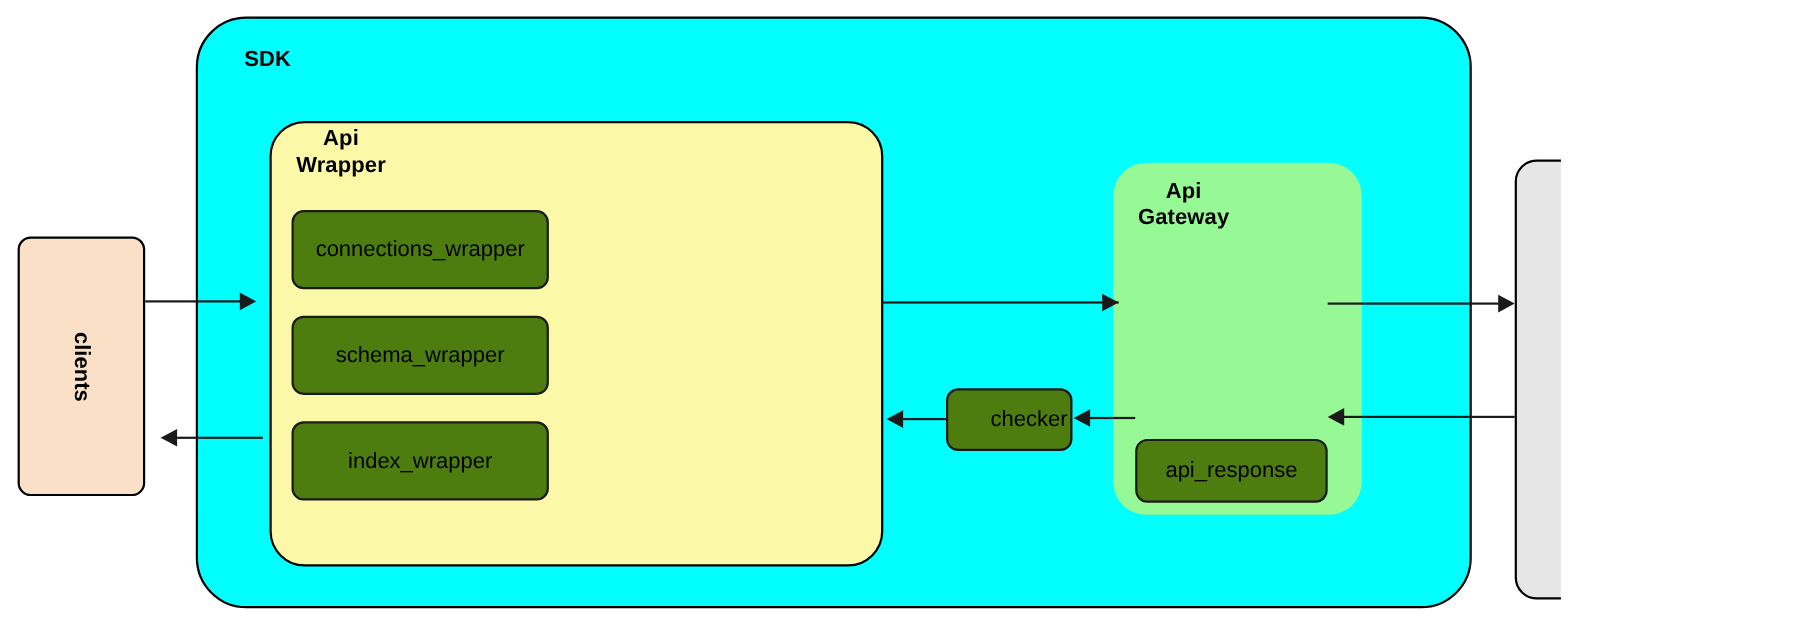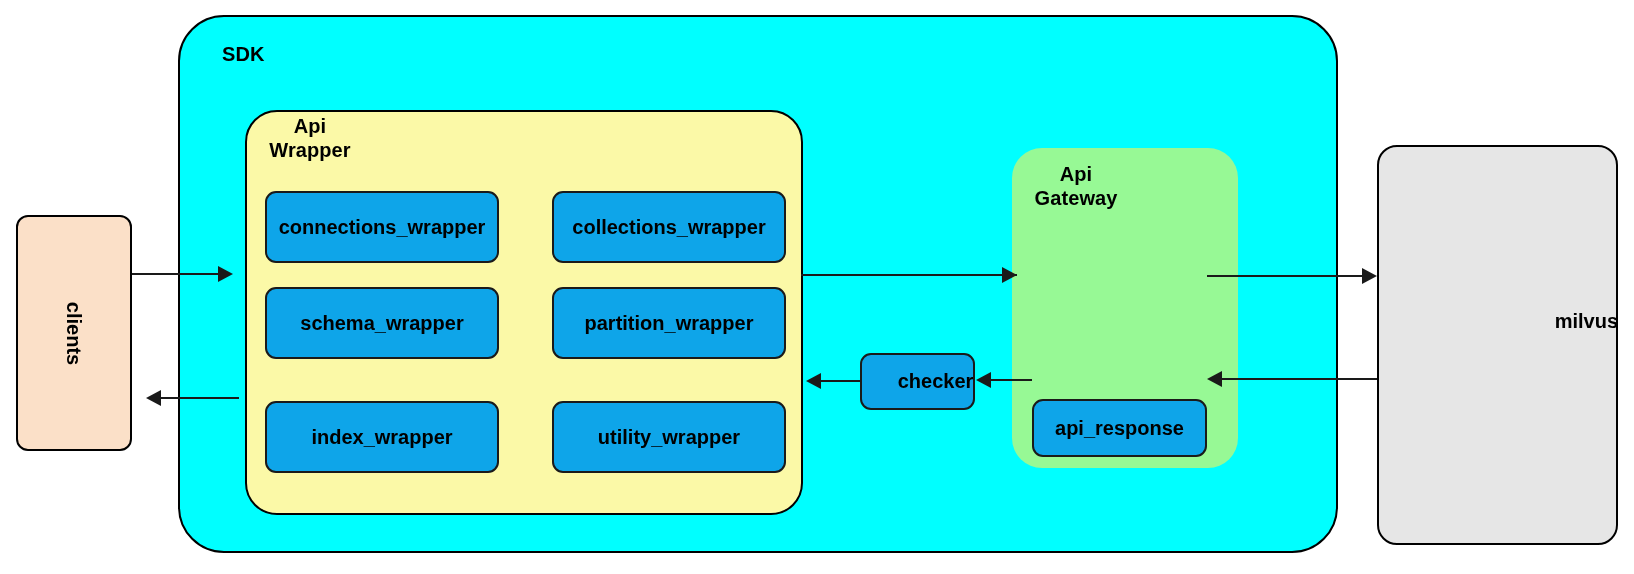--- a/index.html
+++ b/index.html
@@ -6,21 +6,21 @@
   html, body {
     margin: 0;
     padding: 0;
     background: #ffffff;
   }
   body {
     font-family: "Liberation Sans", sans-serif;
   }
   #canvas {
     position: relative;
-    width: 1634px;
+    width: 1419px;
     height: 574px;
     background: #ffffff;
     overflow: hidden;
   }
   .box {
     position: absolute;
     box-sizing: border-box;
     border: 2px solid #000000;
     border-radius: 14px;
     background: #ffffff;
@@ -80,35 +80,34 @@
   }
   #sdk-title { left: 222px; top: 42px; }
   #api-wrapper-title { left: 262px; top: 114px; width: 96px; text-align: center; }
   #api-gateway-title { left: 1028px; top: 162px; width: 96px; text-align: center; }
   
   .node {
     position: absolute;
     box-sizing: border-box;
     border: 2px solid #1a1a1a;
     border-radius: 11px;
-    background: #0ea5e9;
+    background: #4d7c0f;
     display: flex;
     align-items: center;
     justify-content: center;
     font-size: 20px;
     color: #000000;
     text-align: center;
-    font-weight: bold;
   }
   .wrap-node { width: 234px; height: 72px; }
   .col-left  { left: 265px; }
   .col-right { left: 552px; }
   .row-1 { top: 191px; }
   .row-2 { top: 287px; }
-  .row-3 { top: 401px; }
+  .row-3 { top: 383px; }
   .gw-node { width: 175px; height: 58px; left: 1032px; }
   #node-api-request  { top: 248px; }
   #node-api-response { top: 351px; margin-top: 48px; }
   #node-checker {
     left: 860px;
     top: 353px;
     width: 115px;
     height: 57px;
     padding-left: 36px;
   }
@@ -166,25 +165,22 @@
 
   <div class="box" id="api-gateway-container"></div>
 
   <div class="group-title" id="sdk-title">SDK</div>
   <div class="group-title" id="api-wrapper-title">Api
 Wrapper</div>
   <div class="group-title" id="api-gateway-title">Api
 Gateway</div>
 
   <div class="node wrap-node col-left row-1">connections_wrapper</div>
-  <div class="node wrap-node col-right row-1">collections_wrapper</div>
   <div class="node wrap-node col-left row-2">schema_wrapper</div>
-  <div class="node wrap-node col-right row-2">partition_wrapper</div>
   <div class="node wrap-node col-left row-3">index_wrapper</div>
-  <div class="node wrap-node col-right row-3">utility_wrapper</div>
 
   <div class="node" id="node-checker">checker</div>
 
   <div class="node gw-node" id="node-api-response">api_response</div>
 
   <div class="box" id="clients-box"></div>
   <div class="strong-label" id="clients-label">
     <span>clients</span>
   </div>
 

